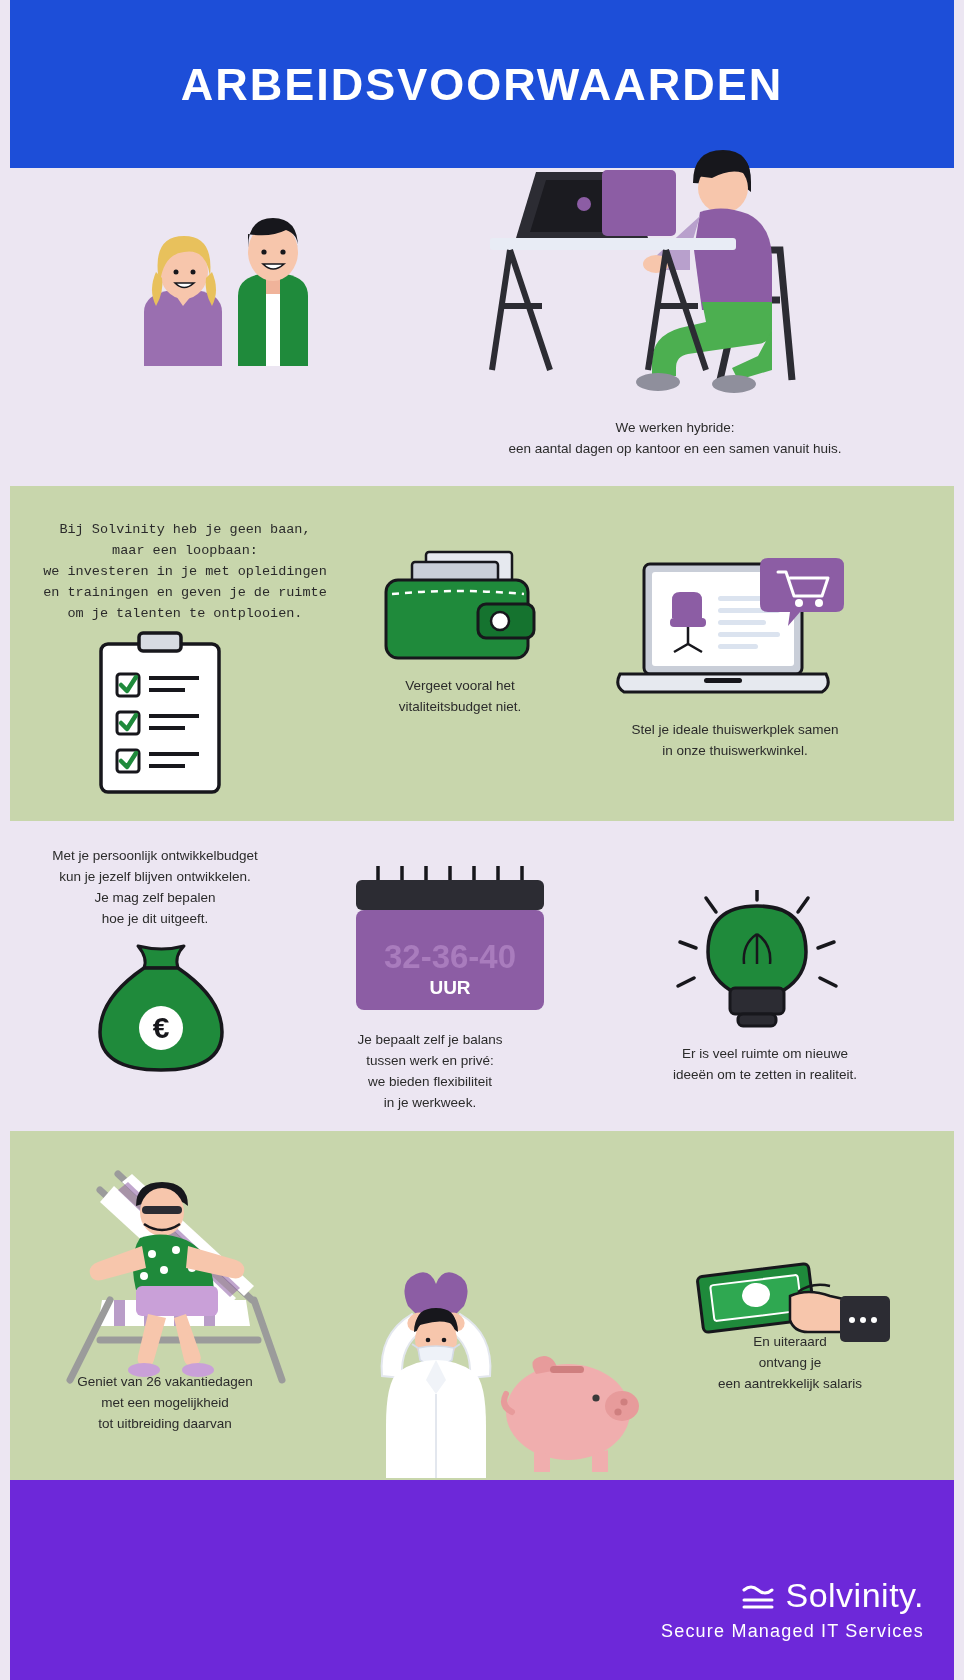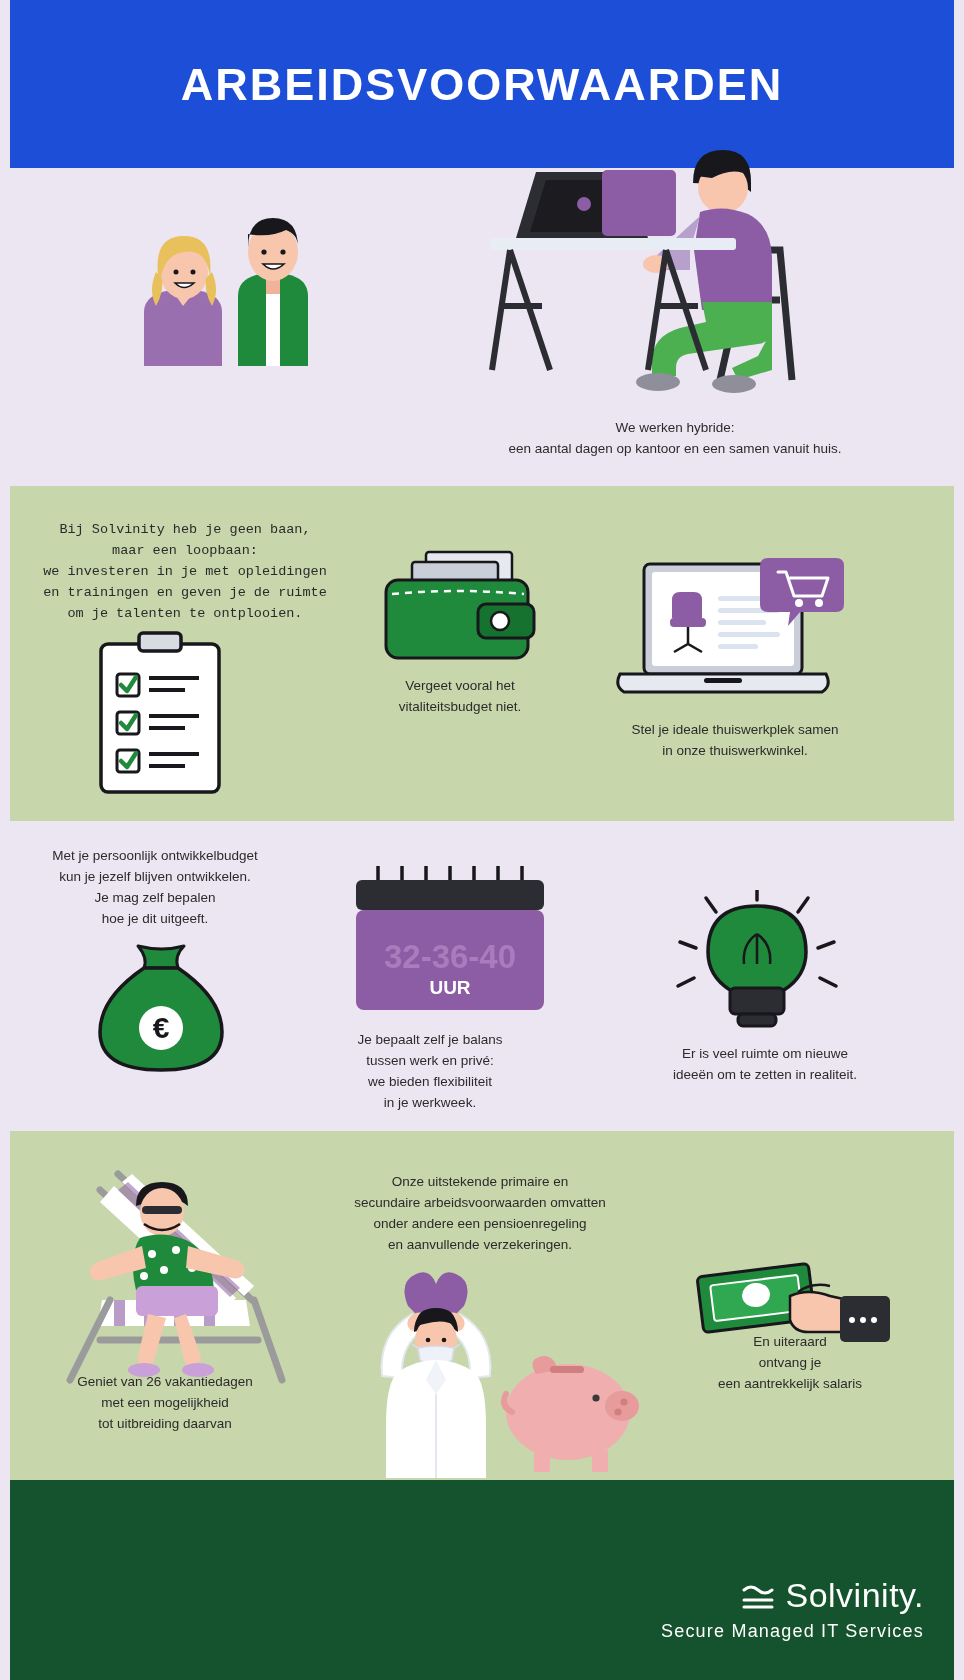--- a/index.html
+++ b/index.html
@@ -34,21 +34,21 @@
 
   
   .band { position: absolute; left: 10px; width: 944px; }
   .band-1 { top: 168px; height: 318px; background: #ece6f2; }
   .band-2 { top: 486px; height: 335px; background: #c8d6ac; }
   .band-3 { top: 821px; height: 310px; background: #ece6f2; }
   .band-4 { top: 1131px; height: 349px; background: #c8d6ac; }
 
   .footer {
     position: absolute; left: 0; top: 1480px; width: 964px; height: 200px;
-    background: #14532d;
+    background: #6d28d9;
   }
   .footer .side-l, .footer .side-r {
     position: absolute; top: 0; width: 10px; height: 200px; background: #ece6f2;
   }
   .footer .side-l { left: 0; }
   .footer .side-r { right: 0; }
   .logo-wrap {
     position: absolute; right: 40px; bottom: 38px;
     display: flex; flex-direction: column; align-items: flex-end;
   }
@@ -302,24 +302,20 @@
     <path d="M108 164 L98 206 Q96 214 104 216 Q112 218 114 210 L126 168 Z" fill="#f7c6ac"></path>
     <path d="M146 164 L160 204 Q163 212 155 215 Q147 218 144 210 L134 168 Z" fill="#f7c6ac"></path>
     <ellipse cx="104" cy="220" rx="16" ry="7" fill="#c9a0d8"></ellipse>
     <ellipse cx="158" cy="220" rx="16" ry="7" fill="#c9a0d8"></ellipse>
   </svg>
 
   <div class="cap" style="left:35px; top:1372px; width:260px;">Geniet van 26 vakantiedagen
 met een mogelijkheid
 tot uitbreiding daarvan</div>
 
-  <div class="cap" style="left:320px; top:1172px; width:320px;">Onze uitstekende primaire en
-secundaire arbeidsvoorwaarden omvatten
-onder andere een pensioenregeling
-en aanvullende verzekeringen.</div>
 
   <svg class="art" style="left:320px; top:1256px;" width="320" height="224" viewBox="0 0 320 224">
 
     <path d="M88 50 Q78 26 96 18 Q110 12 116 28 Q122 12 136 18 Q154 26 144 50 L116 78 Z" fill="#8c5da4"></path>
 
     <path d="M62 120 Q58 78 92 58 L104 74 Q80 88 82 122 Z" fill="#ffffff" stroke="#e3e7ee" stroke-width="2"></path>
     <path d="M170 120 Q174 78 140 58 L128 74 Q152 88 150 122 Z" fill="#ffffff" stroke="#e3e7ee" stroke-width="2"></path>
     <ellipse cx="98" cy="66" rx="11" ry="9" fill="#f7c6ac" transform="rotate(-25 98 66)"></ellipse>
     <ellipse cx="134" cy="66" rx="11" ry="9" fill="#f7c6ac" transform="rotate(25 134 66)"></ellipse>
 

